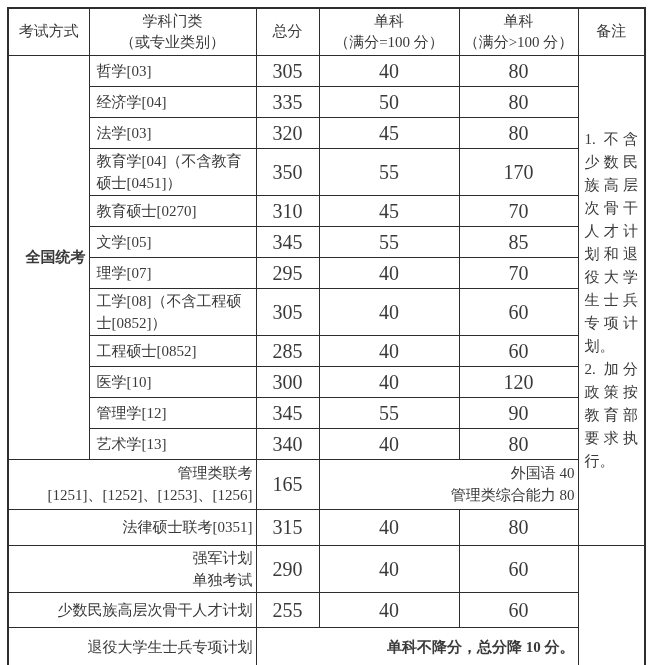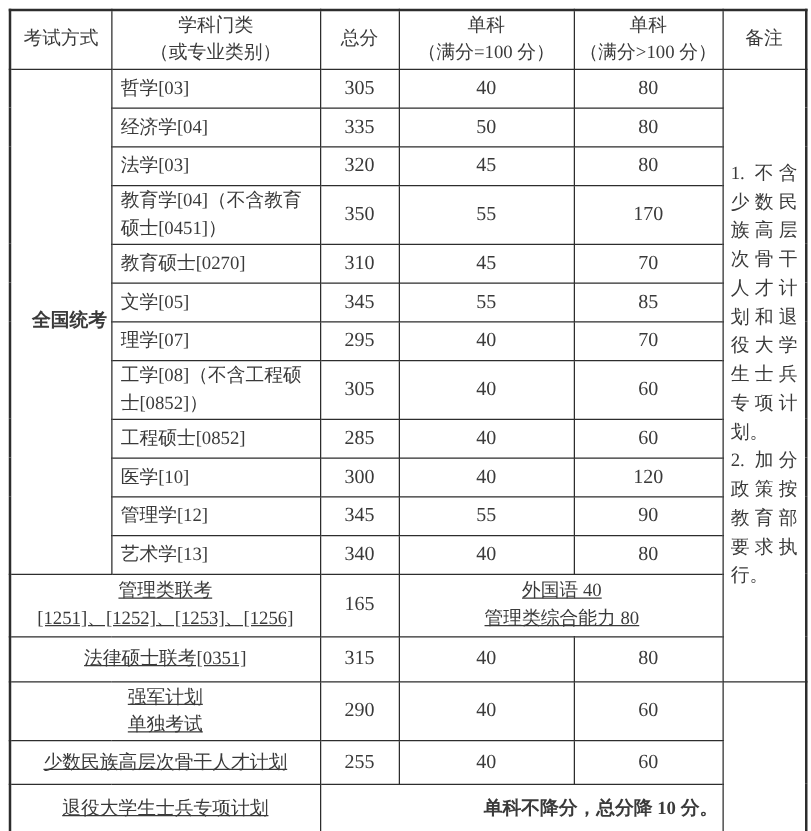--- a/index.html
+++ b/index.html
@@ -24,22 +24,22 @@
     font-size: 15px;
     line-height: 22px;
     vertical-align: middle;
     white-space: pre-line;
     padding: 1px 3px;
     overflow: hidden;
   }
   th { text-align: center; line-height: 21px; }
   .c  { text-align: right; font-weight: bold; }
   .l  { text-align: left; padding-left: 7px; }
-  .l2 { text-align: center; padding-left: 3px; text-decoration: underline; }
-  .num { text-align: center; font-size: 16px; }
+  .l2 { text-align: right; padding-left: 3px; }
+  .num { text-align: center; font-size: 20px; }
   .remark-cell {
     vertical-align: middle;
     text-align: justify;
     padding: 18px 6px;
     line-height: 23px;
     font-size: 15px;
   }
   
   tr.rh  { height: 47px; padding-left: 12px; }
   tr.rs  { height: 31px; }

